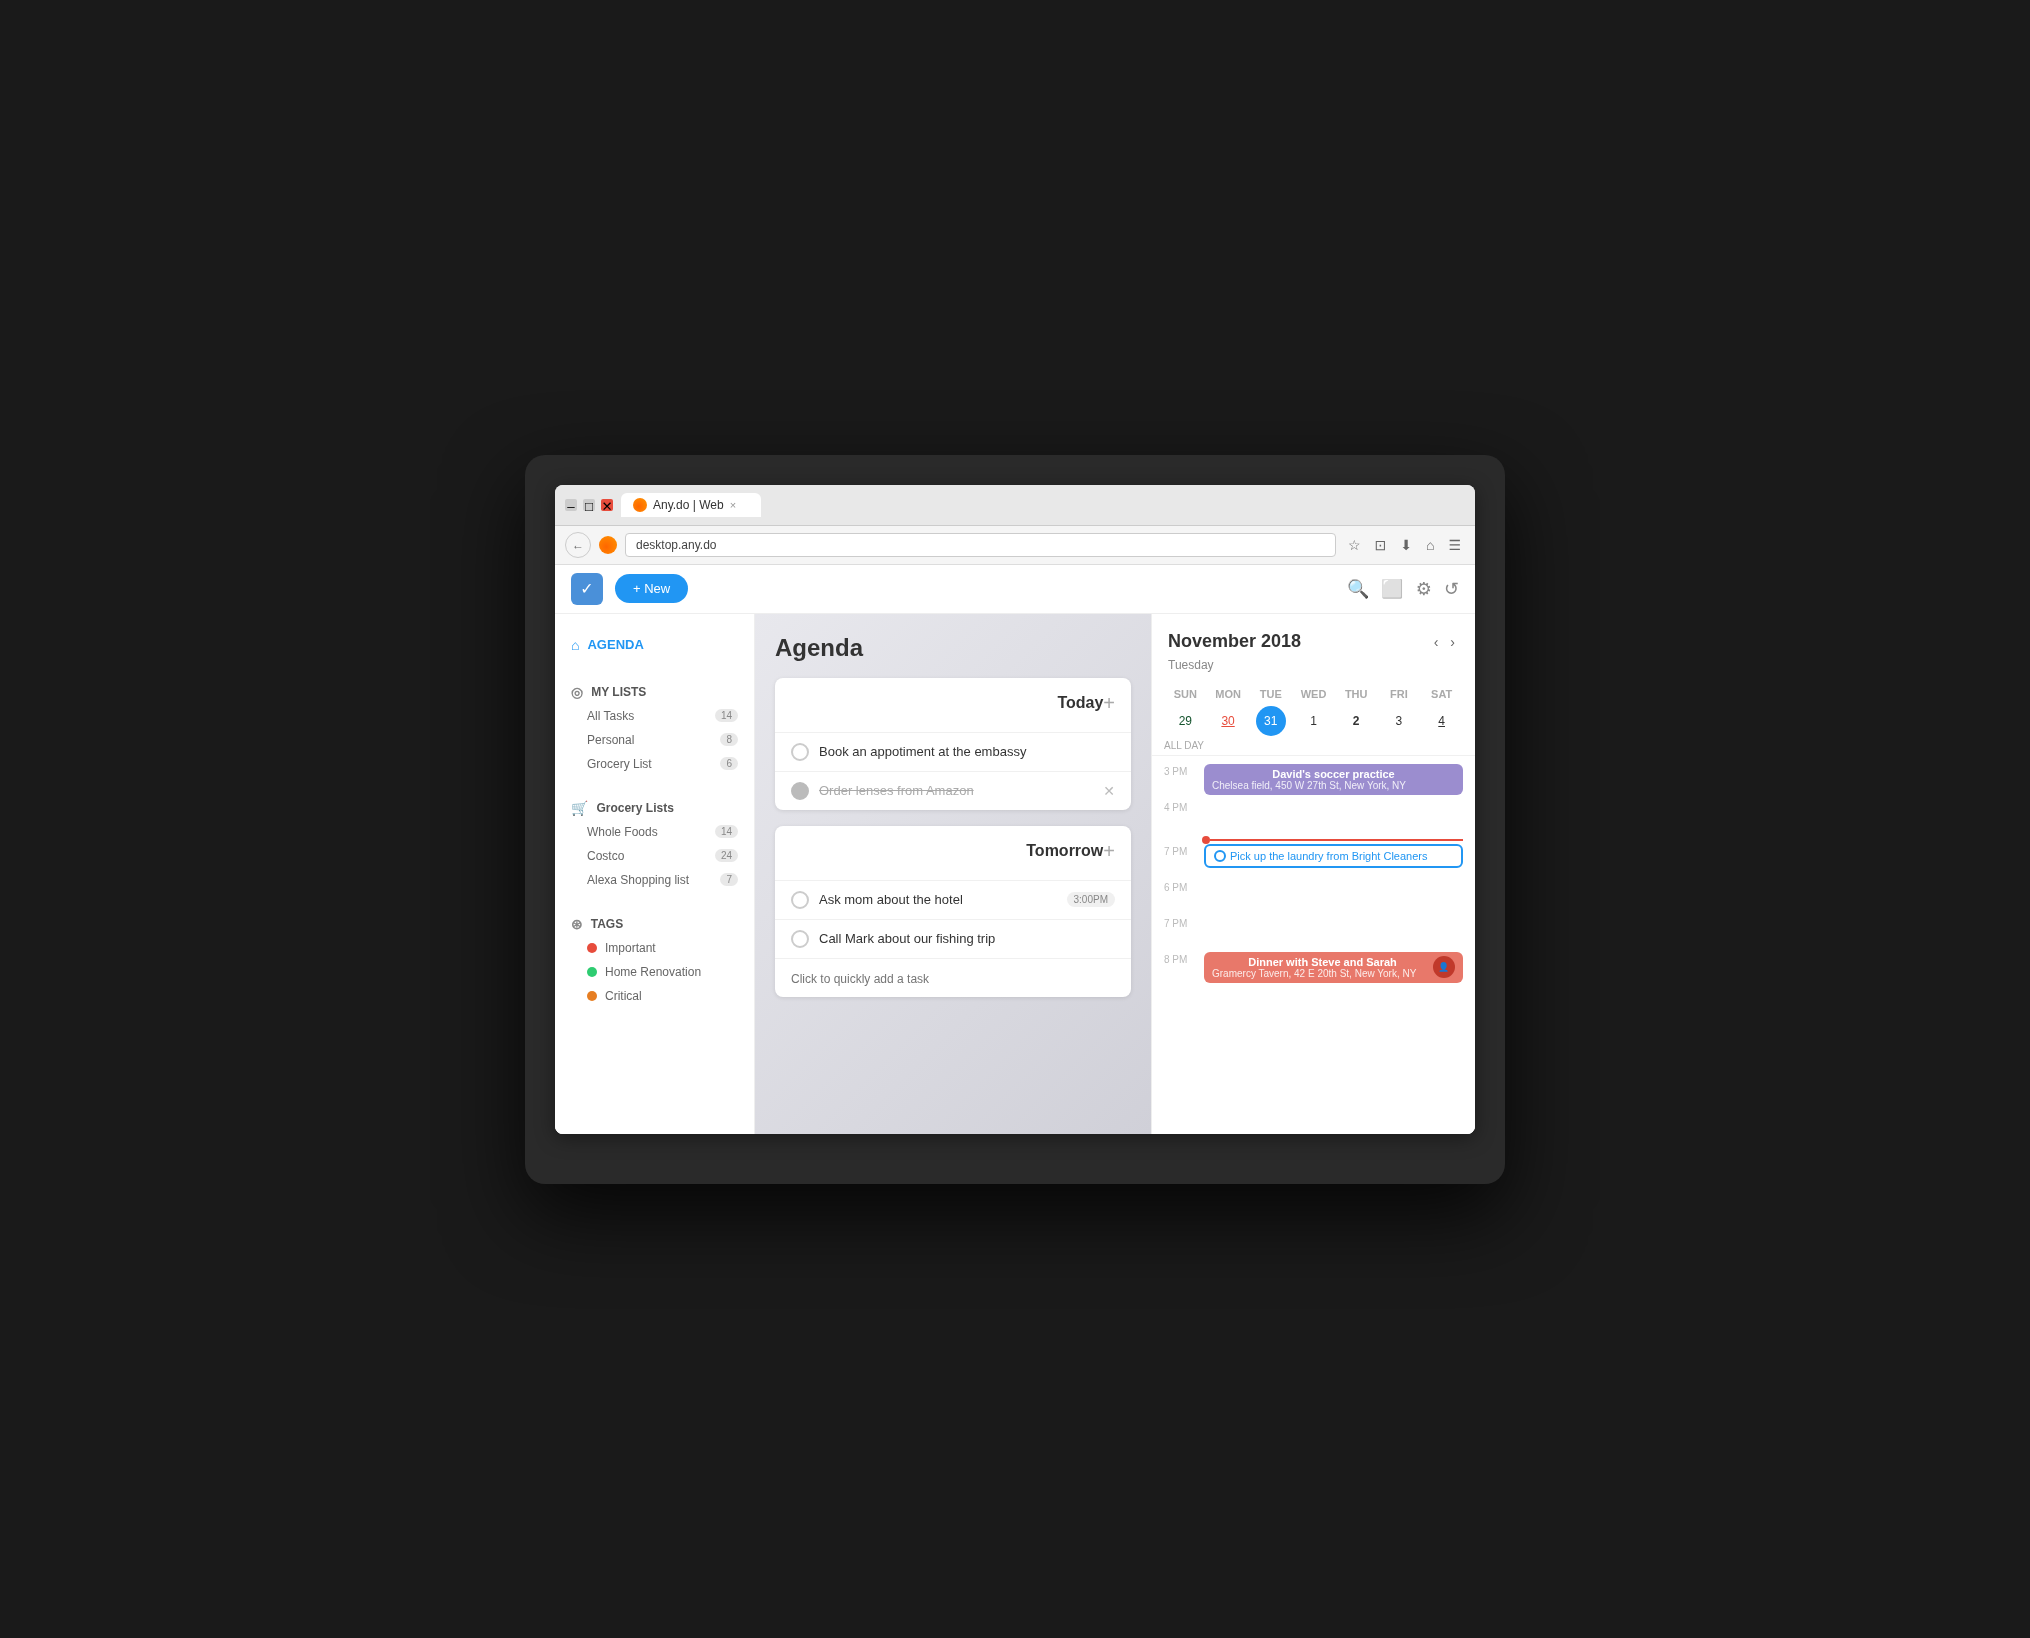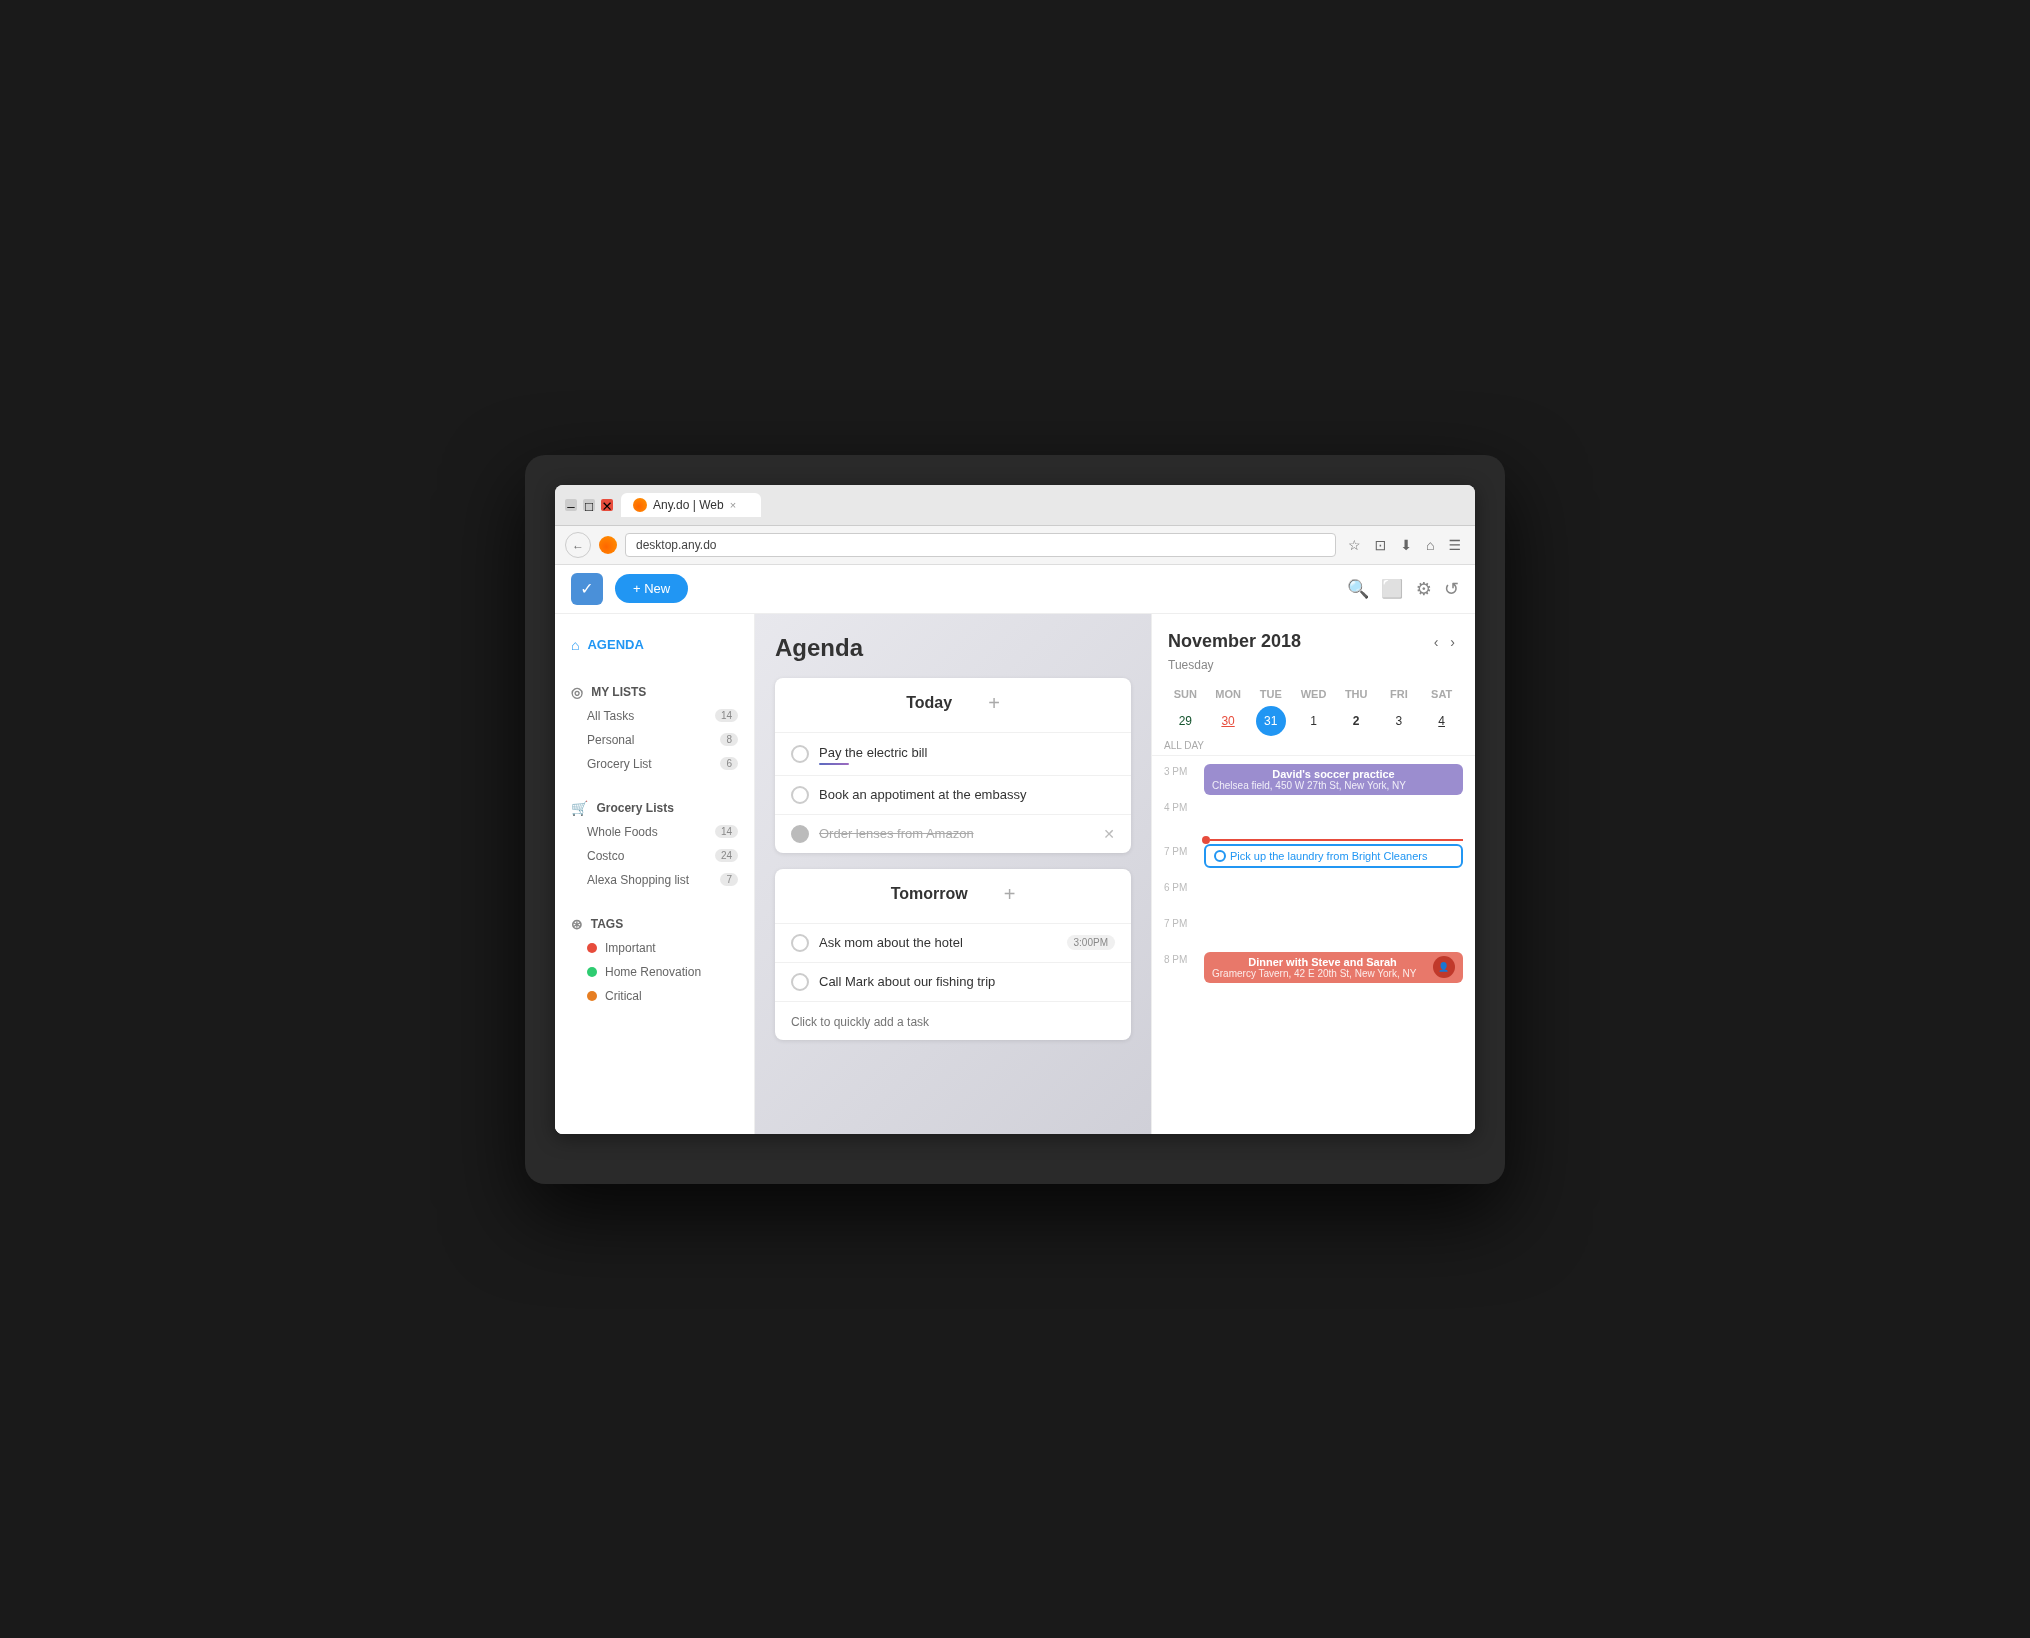--- a/index.html
+++ b/index.html
@@ -234,23 +234,22 @@
     
     .task-section {
       background: white;
       border-radius: 8px;
       margin-bottom: 16px;
       box-shadow: 0 1px 4px rgba(0,0,0,0.1);
     }
     .task-section-header {
       display: flex;
       align-items: center;
-      justify-content: center;
+      justify-content: flex-end;
       padding: 14px 16px 17px 16px;
-      gap: 36px;
     }
     .task-section-title {
       font-size: 16px;
       font-weight: 600;
       color: #333;
     }
     .add-task-btn {
       background: none; border: none; cursor: pointer;
       color: #aaa; font-size: 20px;
     }
@@ -580,27 +579,20 @@
 
       <div class="main-content">
         <h1 class="page-title">Agenda</h1>
 
         <div class="task-section">
           <div class="task-section-header">
             <span class="task-section-title">Today</span>
             <button class="add-task-btn">+</button>
           </div>
 
-          <div class="task-item">
-            <div class="task-checkbox"></div>
-            <div style="flex:1;">
-              <span class="task-text">Pay the electric bill</span>
-              <span class="task-underline-blue"></span>
-            </div>
-          </div>
 
           <div class="task-item">
             <div class="task-checkbox"></div>
             <span class="task-text">Book an appotiment at the embassy</span>
           </div>
 
           <div class="task-item">
             <div class="task-checkbox checked"></div>
             <span class="task-text strikethrough">Order lenses from Amazon</span>
             <button class="task-delete-btn">✕</button>

